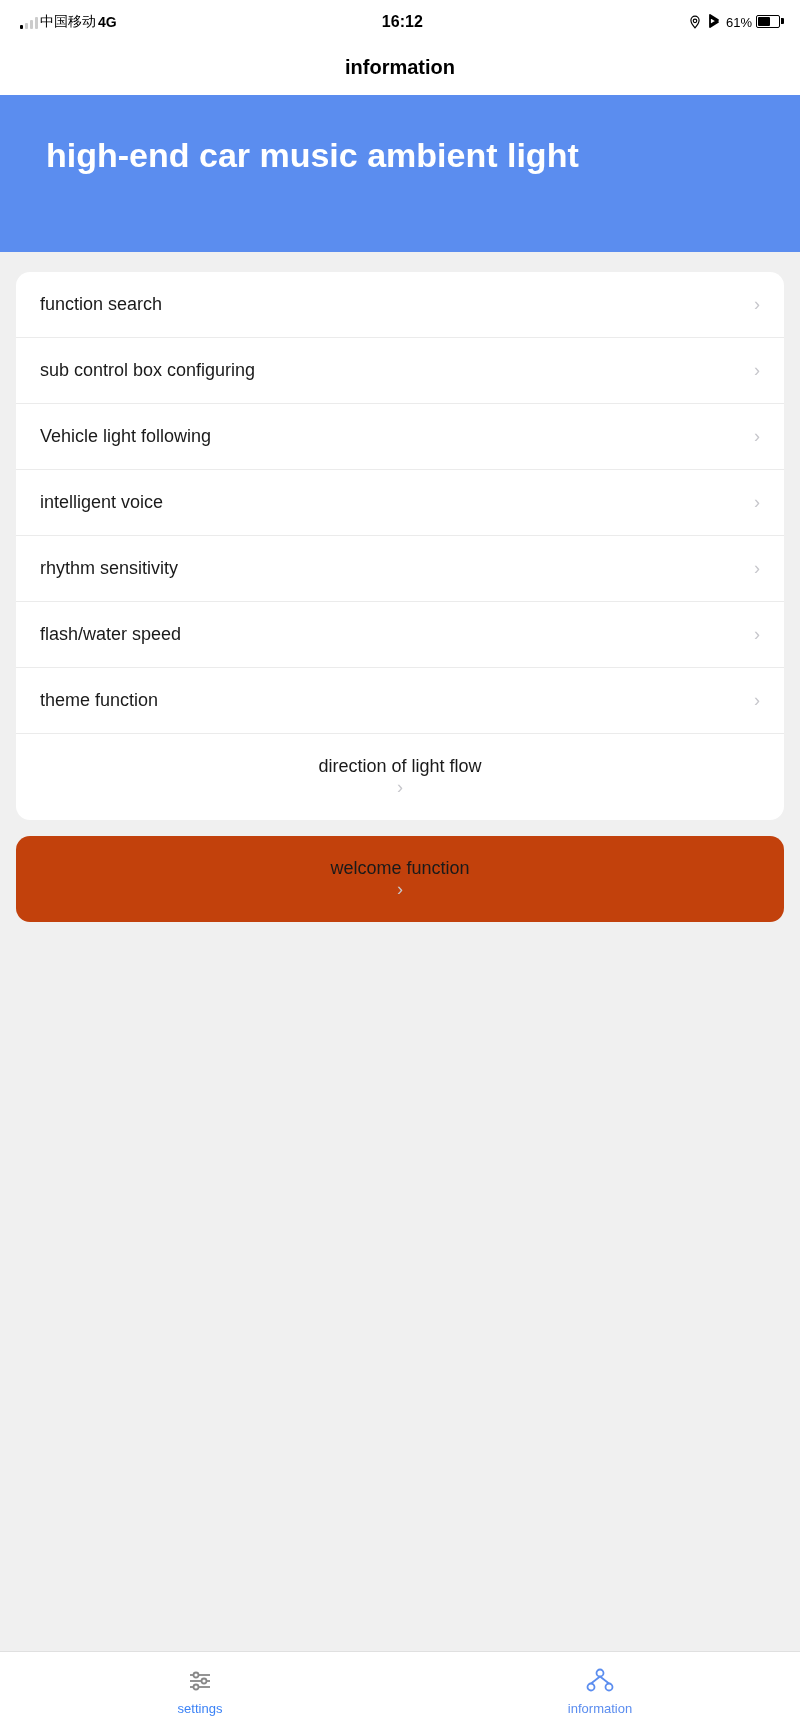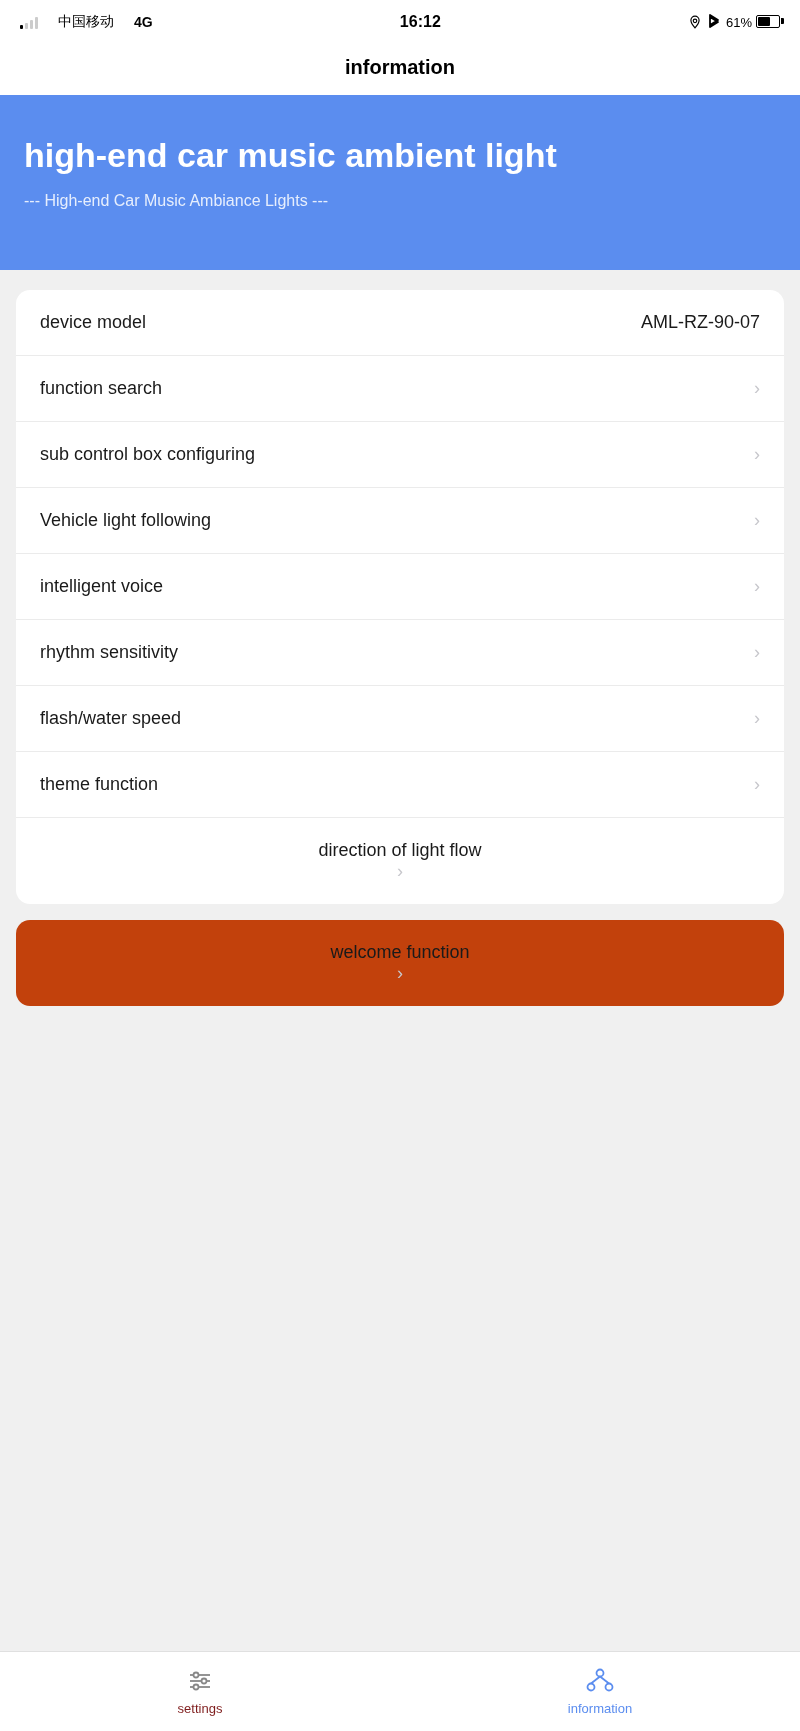--- a/index.html
+++ b/index.html
@@ -20,21 +20,21 @@
       align-items: center;
       justify-content: space-between;
       padding: 8px 20px;
       background: #fff;
       height: 44px;
     }
 
     .status-left {
       display: flex;
       align-items: center;
-      gap: 20px;
+      gap: 2px;
       font-size: 14px;
       font-weight: 500;
       text-align: right;
     }
 
     .signal-bars {
       display: flex;
       align-items: flex-end;
       gap: 2px;
       height: 14px;
@@ -118,21 +118,21 @@
 
     .header-title {
       font-size: 20px;
       font-weight: 600;
       color: #000;
     }
 
     
     .hero-banner {
       background: #5b8def;
-      padding: 40px 24px 60px;
+      padding: 40px 46px 60px;
       flex-shrink: 0;
     }
 
     .hero-title {
       font-size: 34px;
       font-weight: 800;
       color: #fff;
       line-height: 1.2;
       margin-bottom: 16px;
     }
@@ -212,21 +212,21 @@
       flex-direction: column;
       align-items: center;
       justify-content: center;
       gap: 6px;
       cursor: pointer;
       padding: 8px 0;
     }
 
     .nav-label {
       font-size: 13px;
-      color: #7f1d1d;
+      color: #3b82f6;
     }
 
     .nav-label.active {
       color: #5b8def;
     }
 
     .nav-icon-svg {
       width: 28px;
       height: 28px;
     }
@@ -264,31 +264,26 @@
     </div>
   </div>
 </div>
 
 <div class="header">
   <span class="header-title">information</span>
 </div>
 
 <div class="hero-banner">
   <div class="hero-title">high-end car music ambient light</div>
-  <div class="hero-subtitle">--- High-end Car Music Ambiance Lights ---</div>
 </div>
 
 <div class="content-area">
 
   <div class="card">
 
-    <div class="list-item">
-      <span class="list-item-label">device model</span>
-      <span class="list-item-value">AML-RZ-90-07</span>
-    </div>
 
     <div class="list-item">
       <span class="list-item-label">function search</span>
       <span class="chevron">›</span>
     </div>
 
     <div class="list-item">
       <span class="list-item-label">sub control box configuring</span>
       <span class="chevron">›</span>
     </div>

